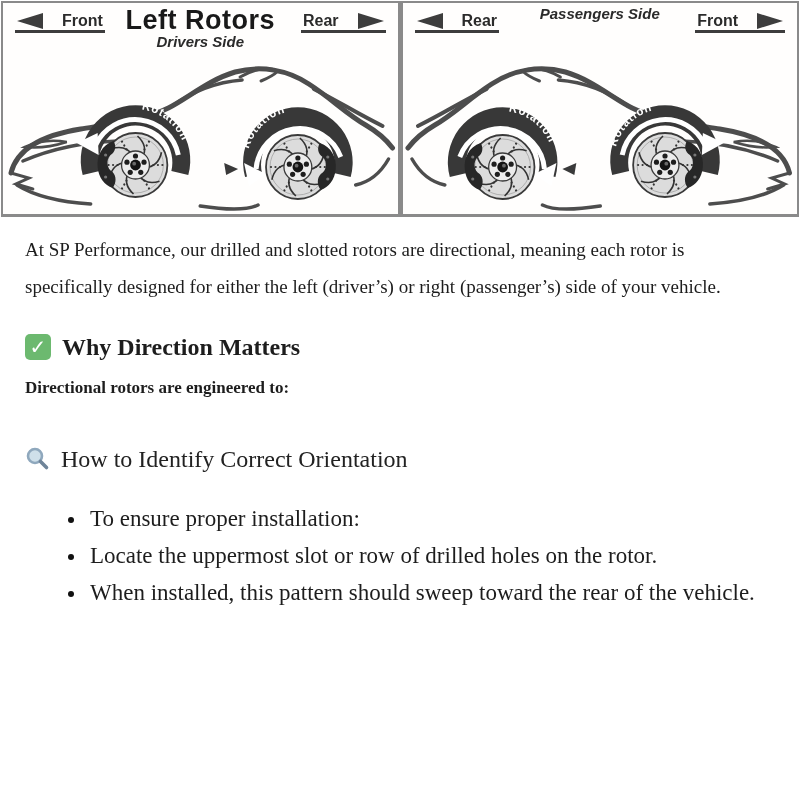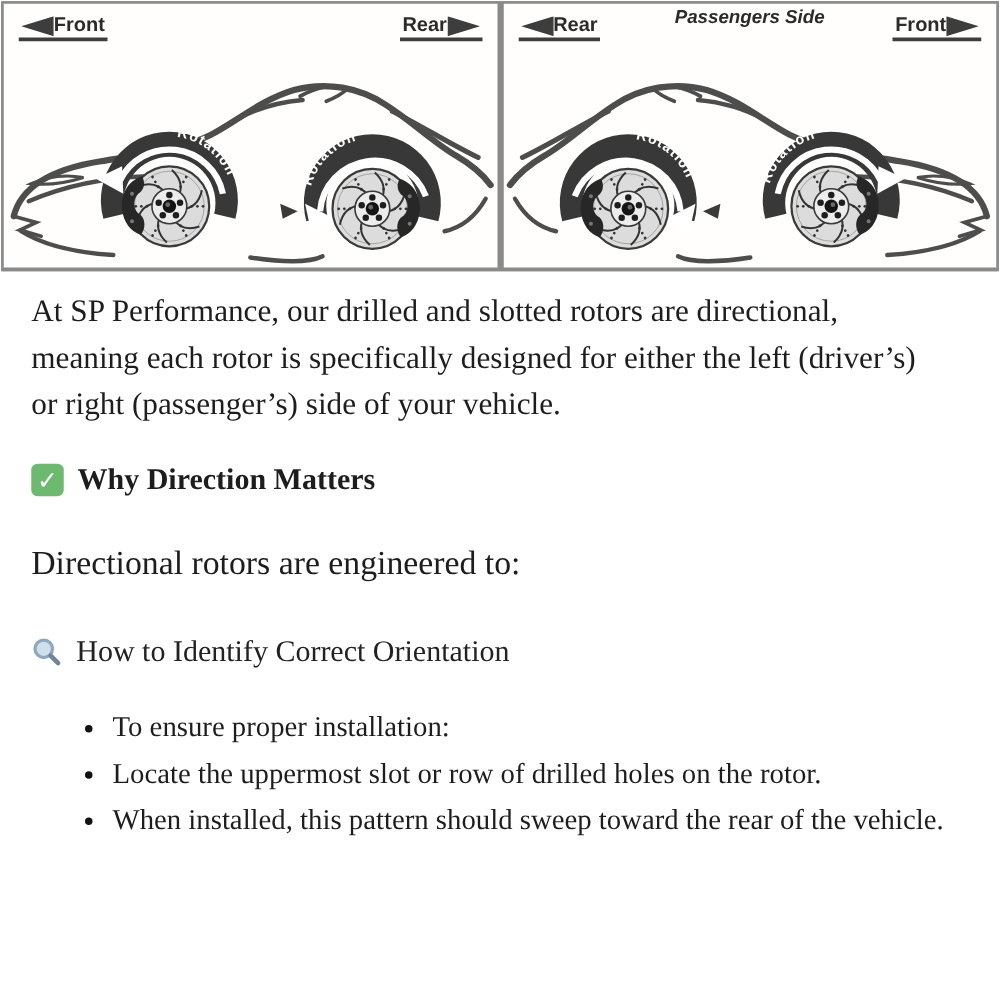--- a/index.html
+++ b/index.html
@@ -10,37 +10,37 @@
   .diagram { display:flex; width:798px; margin:1px 1px 0 1px; border:2px solid #8a8a8a; border-bottom-width:3px; background:#8a8a8a; }
   .panel { position:relative; width:395px; height:211px; background:#fffefd; overflow:hidden; }
   .panel + .panel { margin-left:5px; }
   .panel svg.car { position:absolute; inset:0; width:100%; height:100%; }
 
   .panel-title { position:absolute; top:3px; left:0; right:0; text-align:center; z-index:3;
                  font-family:"Liberation Sans","DejaVu Sans",sans-serif; }
   .panel-title .t1 { font-size:27px; font-weight:bold; letter-spacing:0.5px; color:#191919; line-height:28px; }
   .panel-title .t2 { font-size:15px; font-weight:bold; font-style:italic; color:#2a2a2a; line-height:16px; }
 
-  .dir { position:absolute; top:9px; z-index:3; display:flex; align-items:center; gap:0;
+  .dir { position:absolute; top:9px; z-index:3; display:flex; align-items:center; gap:19px;
          border-bottom:3px solid #3d3d3d; padding:0 2px 0 2px;
          font-family:"Liberation Sans","DejaVu Sans",sans-serif; font-size:16px; font-weight:bold; color:#2b2b2b; }
   .dir.at-left  { left:12px; }
   .dir.at-right { right:12px; }
 
   .rot-text { font-family:"Liberation Sans","DejaVu Sans",sans-serif; font-size:11.5px; font-weight:bold;
               fill:#ffffff; letter-spacing:1px; }
 
   .defs-holder { position:absolute; width:0; height:0; overflow:hidden; }
 
   
   .content { padding:14px 25px 30px 25px; width:790px; }
-  .intro { font-size:25px; line-height:37px; width:720px; }
+  .intro { font-size:19px; line-height:37px; width:720px; }
   h2 { font-size:24px; line-height:30px; font-weight:bold; margin-top:27px; display:flex; align-items:center; }
   h2.identify { font-weight:normal; color:#222; margin-top:38px; }
-  .lead { font-size:27px; line-height:37px; margin-top:33px; }
+  .lead { font-size:17px; line-height:37px; margin-top:7px;font-weight:bold; }
   ul { margin-top:17px; padding-left:62px; width:745px; }
   ul.identify-list { margin-top:26px; }
   li { font-size:23px; line-height:37px; padding-left:3px; }
   li::marker { color:#111; font-size:21px; }
 
   .check-icon { display:inline-flex; align-items:center; justify-content:center;
                 width:26px; height:26px; border-radius:5px; background:#6cb96f;
                 margin-right:11px; flex:0 0 auto;
                 color:#ffffff; font-family:"DejaVu Sans",sans-serif; font-size:20px; font-weight:bold; }
   .mag-icon { display:inline-block; margin-right:9px; flex:0 0 auto; }
@@ -152,20 +152,24 @@
 
 <div class="diagram">
 
   <div class="panel">
     <div class="dir at-left">
       <svg width="26" height="16" viewBox="0 0 26 16">
           <polygon points="26,0 0,8 26,16" fill="#3d3d3d"></polygon>
         </svg>
       <span>Front</span>
     </div>
+    <div class="panel-title">
+      <div class="t1">Left Rotors</div>
+      <div class="t2">Drivers Side</div>
+    </div>
     <div class="dir at-right">
       <span>Rear</span>
       <svg width="26" height="16" viewBox="0 0 26 16">
           <polygon points="0,0 26,8 0,16" fill="#3d3d3d"></polygon>
         </svg>
     </div>
     <svg class="car" viewBox="0 0 396 211" preserveAspectRatio="none">
       <use href="#car-art"></use>
       <text class="rot-text"><textPath href="#rotpath-l1" startOffset="10">Rotation</textPath></text>
       <text class="rot-text"><textPath href="#rotpath-l2" startOffset="10">Rotation</textPath></text>

